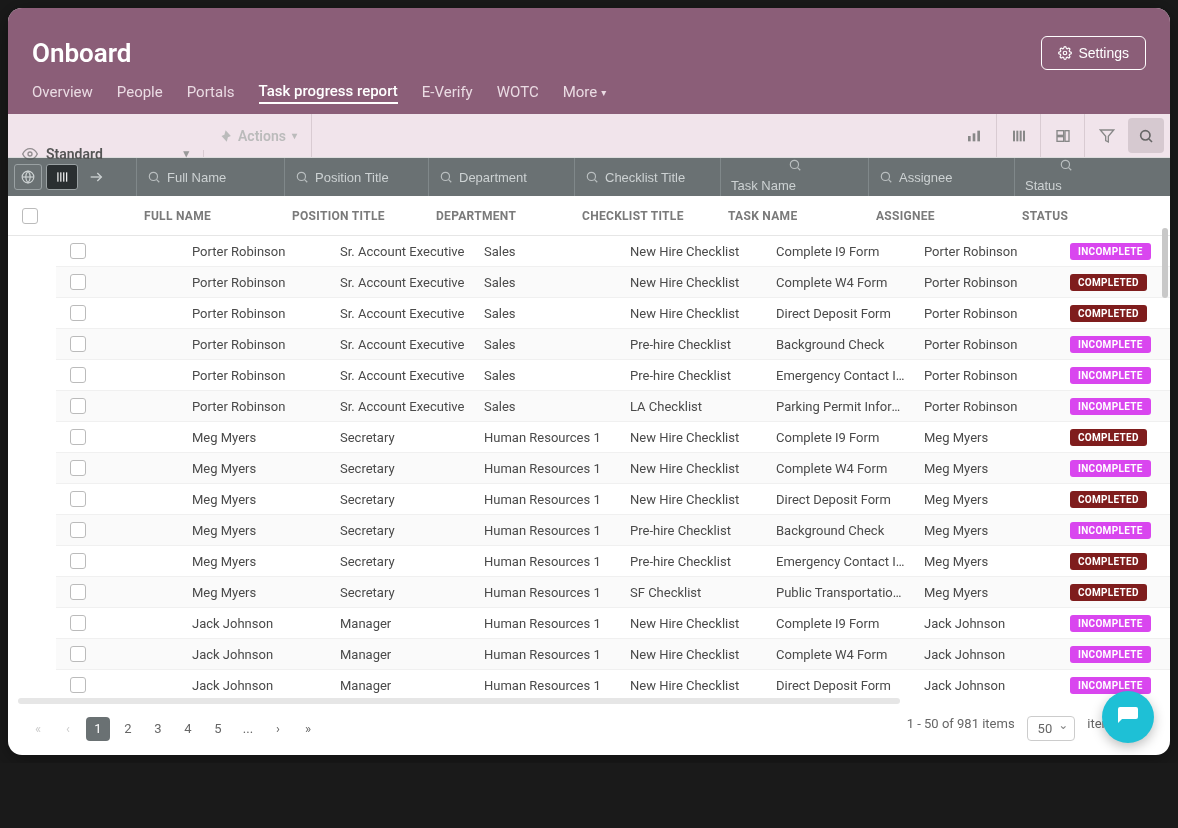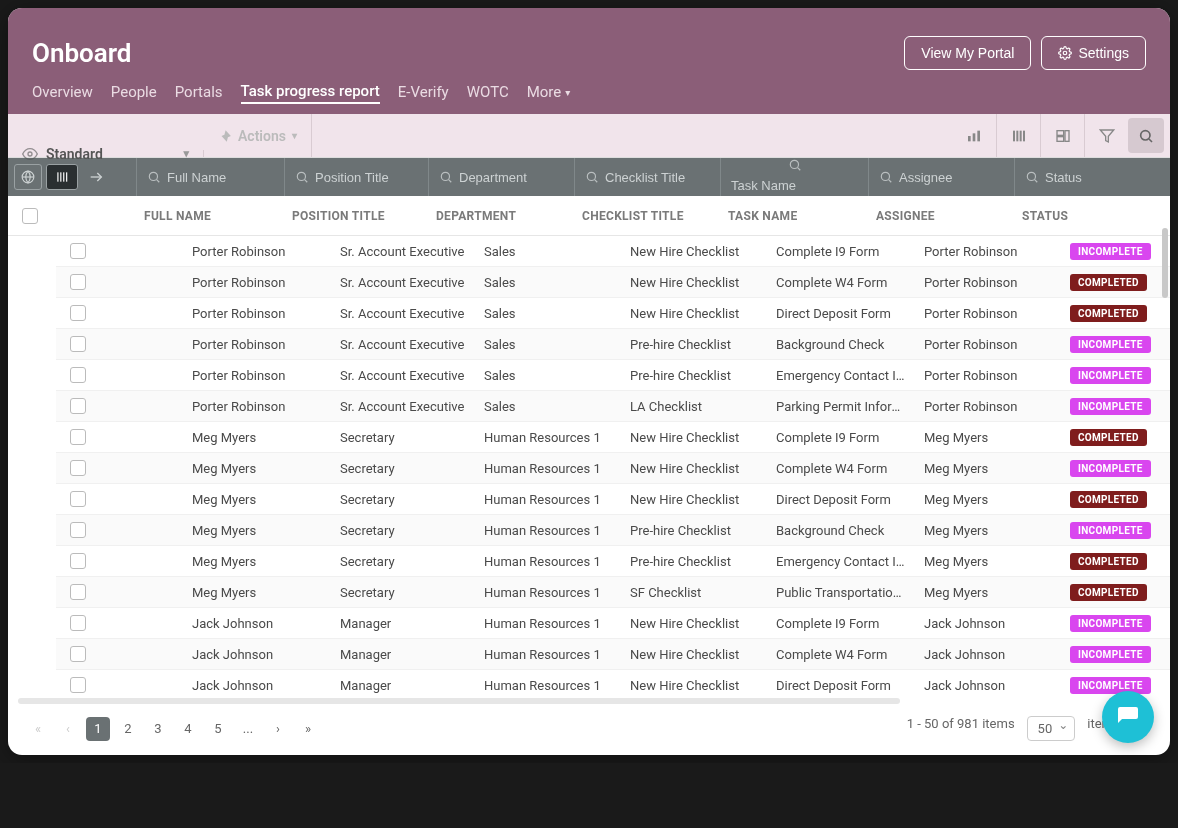--- a/index.html
+++ b/index.html
@@ -47,21 +47,21 @@
     font-weight: 500;
     cursor: pointer;
     display: flex;
     align-items: center;
     gap: 6px;
   }
   .hbtn svg { width: 14px; height: 14px; }
 
   .nav {
     display: flex;
-    gap: 18px;
+    gap: 24px;
     font-size: 15px;
     padding-bottom: 10px;
   }
   .nav-item {
     color: #eadbe3;
     cursor: pointer;
     padding-bottom: 2px;
     display: flex;
     align-items: center;
     gap: 4px;
@@ -174,21 +174,21 @@
     width: 100%;
   }
   .filter-cell input::placeholder { color: #cdd2d3; }
 
   .col-name      { width: 148px; }
   .col-position  { width: 144px; }
   .col-department{ width: 146px; }
   .col-checklist { width: 146px; }
   .col-task      { width: 148px; flex-direction: column; }
   .col-assignee  { width: 146px; }
-  .col-status    { width: 102px; }
+  .col-status    { width: 102px; flex-direction: column; }
 
   
   .thead {
     display: flex;
     align-items: center;
     height: 40px;
     border-bottom: 1px solid #e6e6e6;
     font-size: 12px;
     font-weight: 700;
     color: #7a7a7a;
@@ -309,23 +309,20 @@
 </head>
 <body>
 
 <div class="window">
 
   <div class="header">
     <div class="header-top">
       <div class="app-title">Onboard</div>
       <div class="header-buttons">
         <button class="hbtn">
-          <span>View My Portal</span>
-        </button>
-        <button class="hbtn">
           <svg viewBox="0 0 24 24" fill="none" stroke="currentColor" stroke-width="2">
               <circle cx="12" cy="12" r="3"></circle>
               <path d="M19.4 15a1.7 1.7 0 0 0 .34 1.87l.06.06a2 2 0 1 1-2.83 2.83l-.06-.06a1.7 1.7 0 0 0-1.87-.34 1.7 1.7 0 0 0-1 1.56V21a2 2 0 1 1-4 0v-.09a1.7 1.7 0 0 0-1-1.56 1.7 1.7 0 0 0-1.87.34l-.06.06a2 2 0 1 1-2.83-2.83l.06-.06a1.7 1.7 0 0 0 .34-1.87 1.7 1.7 0 0 0-1.56-1H3a2 2 0 1 1 0-4h.09a1.7 1.7 0 0 0 1.56-1 1.7 1.7 0 0 0-.34-1.87l-.06-.06a2 2 0 1 1 2.83-2.83l.06.06a1.7 1.7 0 0 0 1.87.34h0a1.7 1.7 0 0 0 1-1.56V3a2 2 0 1 1 4 0v.09a1.7 1.7 0 0 0 1 1.56h0a1.7 1.7 0 0 0 1.87-.34l.06-.06a2 2 0 1 1 2.83 2.83l-.06.06a1.7 1.7 0 0 0-.34 1.87v0a1.7 1.7 0 0 0 1.56 1H21a2 2 0 1 1 0 4h-.09a1.7 1.7 0 0 0-1.56 1z"></path>
             </svg>
           <span>Settings</span>
         </button>
       </div>
     </div>
     <div class="nav">
       <div class="nav-item">Overview</div>

